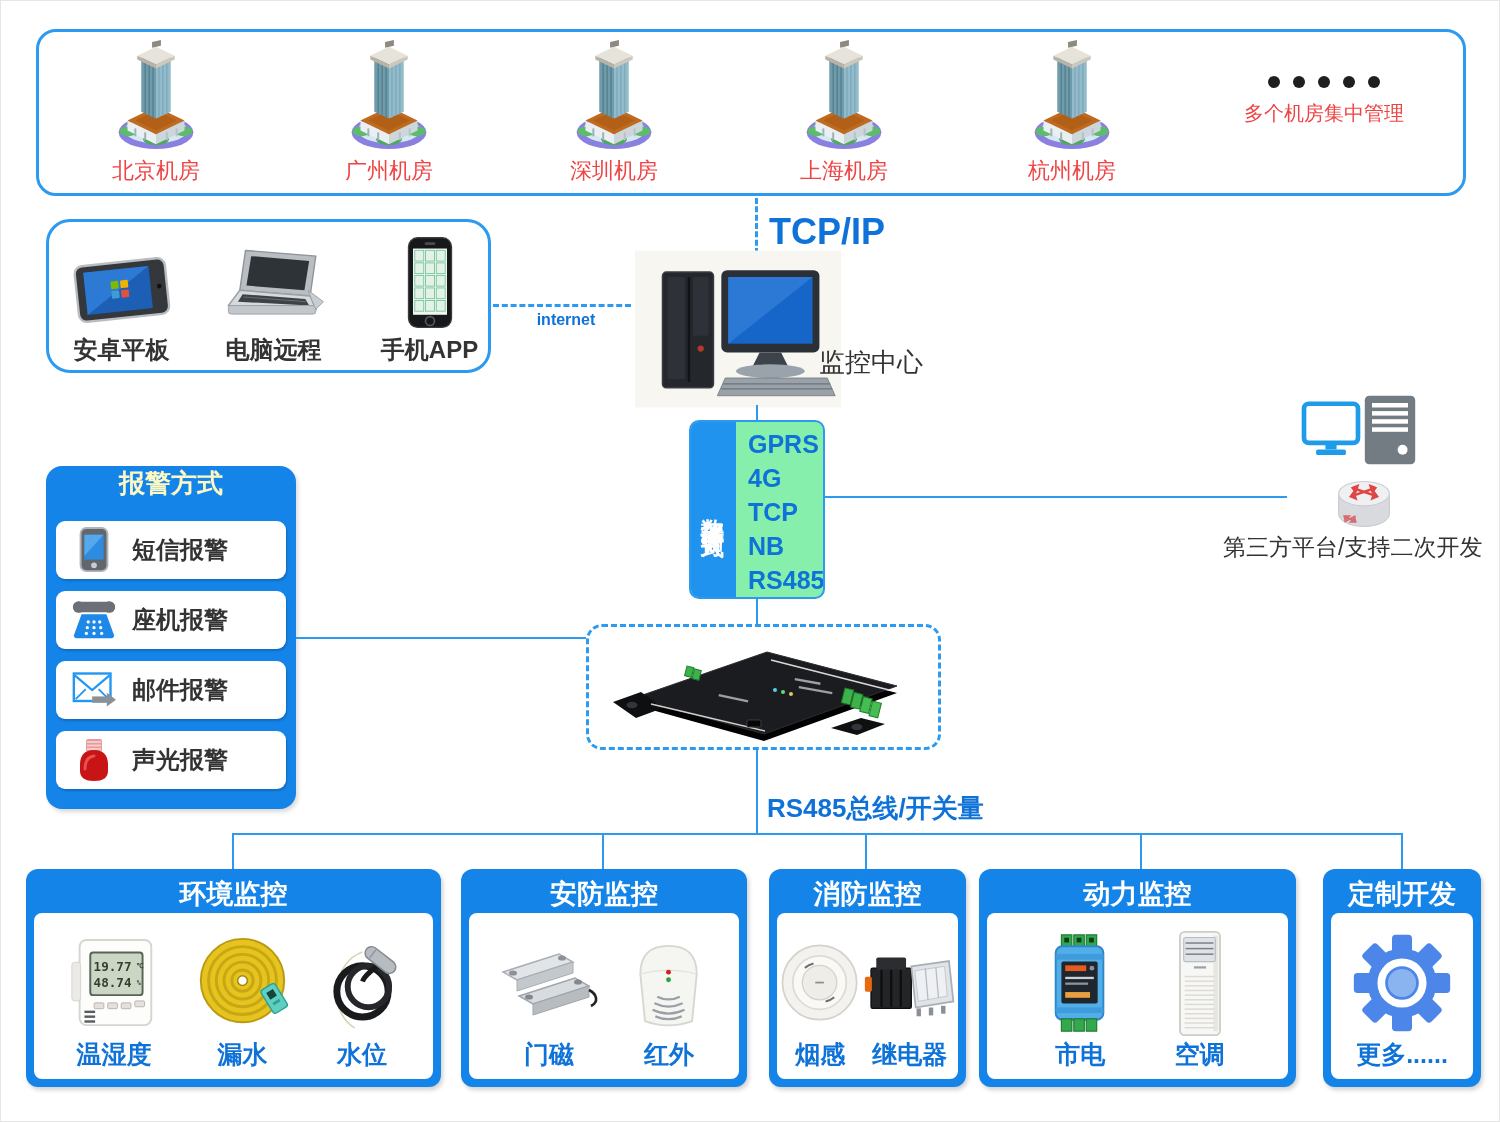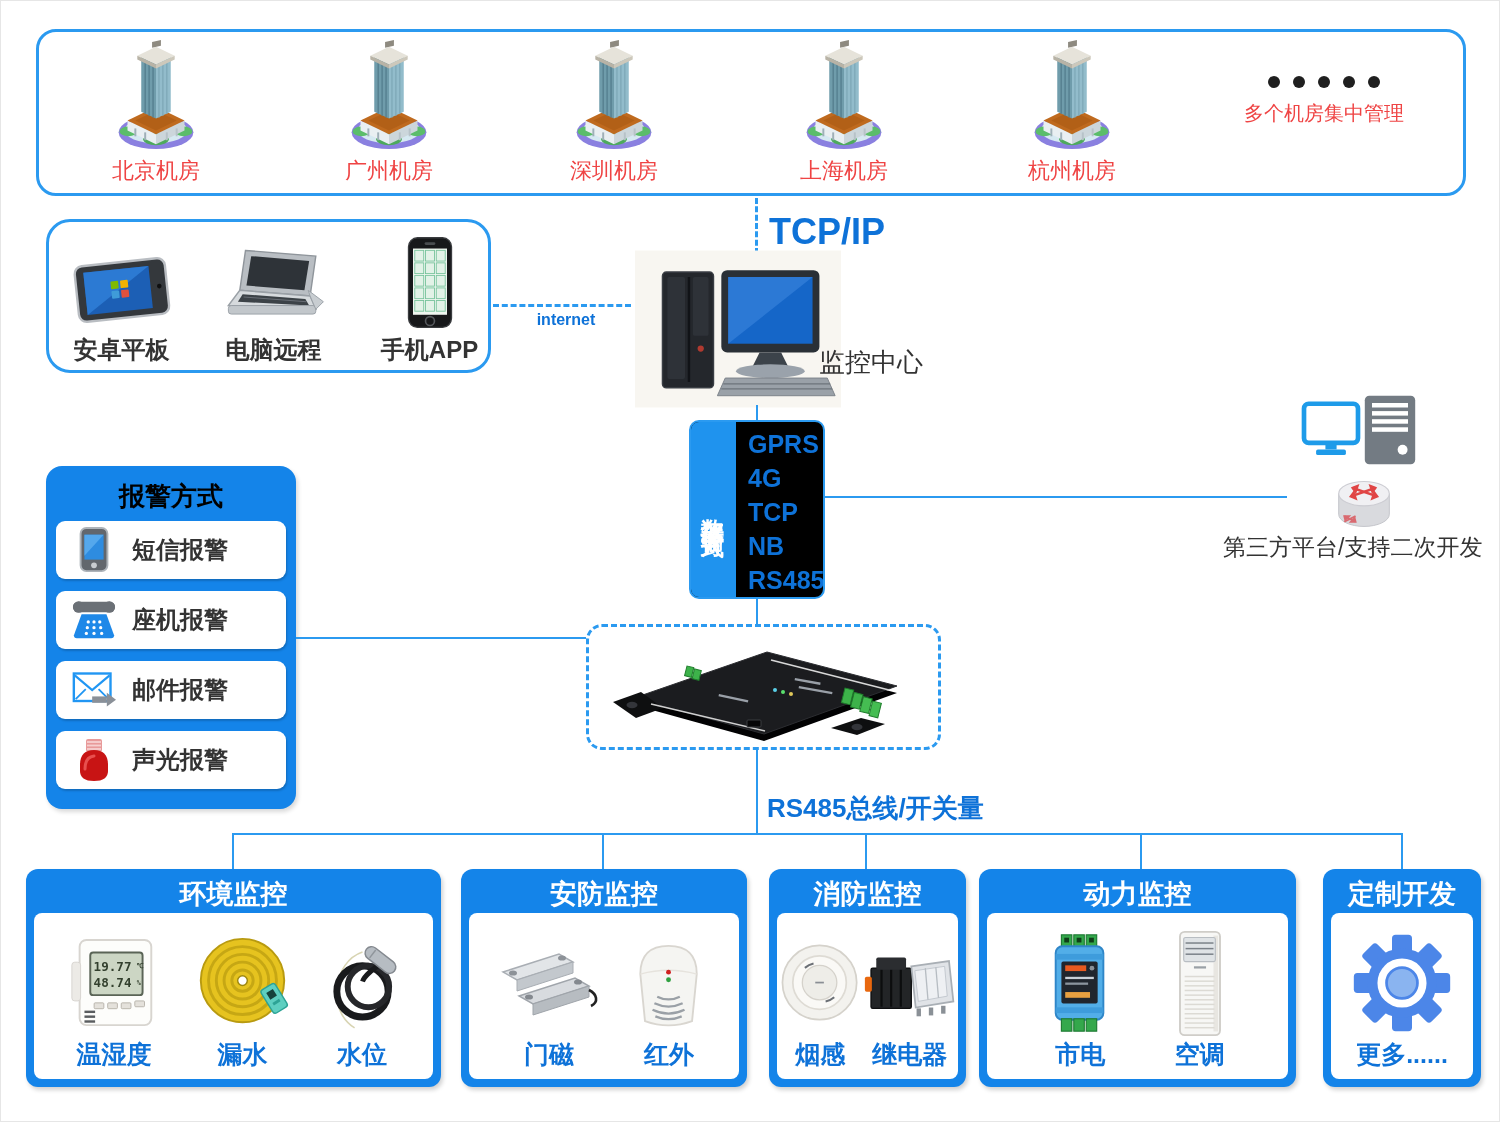--- a/index.html
+++ b/index.html
@@ -35,34 +35,34 @@
   .client-label { font-size:24px; color:#333; font-weight:700; margin-top:4px; }
 
   
   .tcpip-label { position:absolute; left:768px; top:210px; font-size:36px; }
   .internet-label { position:absolute; left:500px; top:310px; width:130px; text-align:center; font-size:16px; }
   .monitor-label { position:absolute; left:818px; top:344px; font-size:26px; font-weight:500; }
   .rs485-label { position:absolute; left:766px; top:790px; font-size:26px; }
 
   
   .trans-box { position:absolute; left:688px; top:419px; width:136px; height:179px;
-               border:2px solid #2b9af0; border-radius:10px; background:#000000; display:flex; overflow:hidden; }
+               border:2px solid #2b9af0; border-radius:10px; background:#86efac; display:flex; overflow:hidden; }
   .trans-strip { width:45px; background:#1f93ee; color:#fff; font-size:23px; font-weight:600;
                  writing-mode:vertical-lr; text-orientation:upright; display:flex;
                  align-items:center; justify-content:center; letter-spacing:3px; }
   .trans-modes { flex:1; padding:5px 0 0 12px; display:flex; flex-direction:column; }
   .trans-modes div { font-size:25px; font-weight:600; color:#0e72d8; line-height:34px; }
 
   
   .third-label { position:absolute; left:1222px; top:531px; width:285px; font-size:23px; color:#333; text-align:left; font-weight:500; }
 
   
   .alarm-box { position:absolute; left:45px; top:465px; width:250px; height:343px;
                background:#1484e9; border-radius:16px; box-shadow:2px 3px 4px rgba(0,0,0,.15); }
-  .alarm-title { text-align:center; color:#000000; font-size:26px; font-weight:700; margin-top:13px; }
+  .alarm-title { text-align:center; color:#fef9c3; font-size:26px; font-weight:700; }
   .alarm-row { position:absolute; left:10px; width:230px; height:58px; background:#fff;
                border-radius:9px; display:flex; align-items:center; box-shadow:1px 2px 2px rgba(0,0,0,.18); }
   .alarm-row svg { width:44px; height:46px; margin-left:16px; flex:none; }
   .alarm-row span { margin-left:16px; font-size:24px; font-weight:600; color:#333; }
 
   
   .gw-box { position:absolute; left:585px; top:623px; width:355px; height:126px;
             border:3px dashed #2b9af0; border-radius:16px; }
   .gw-box svg { position:absolute; left:10px; top:5px; width:332px; height:112px; }
 

